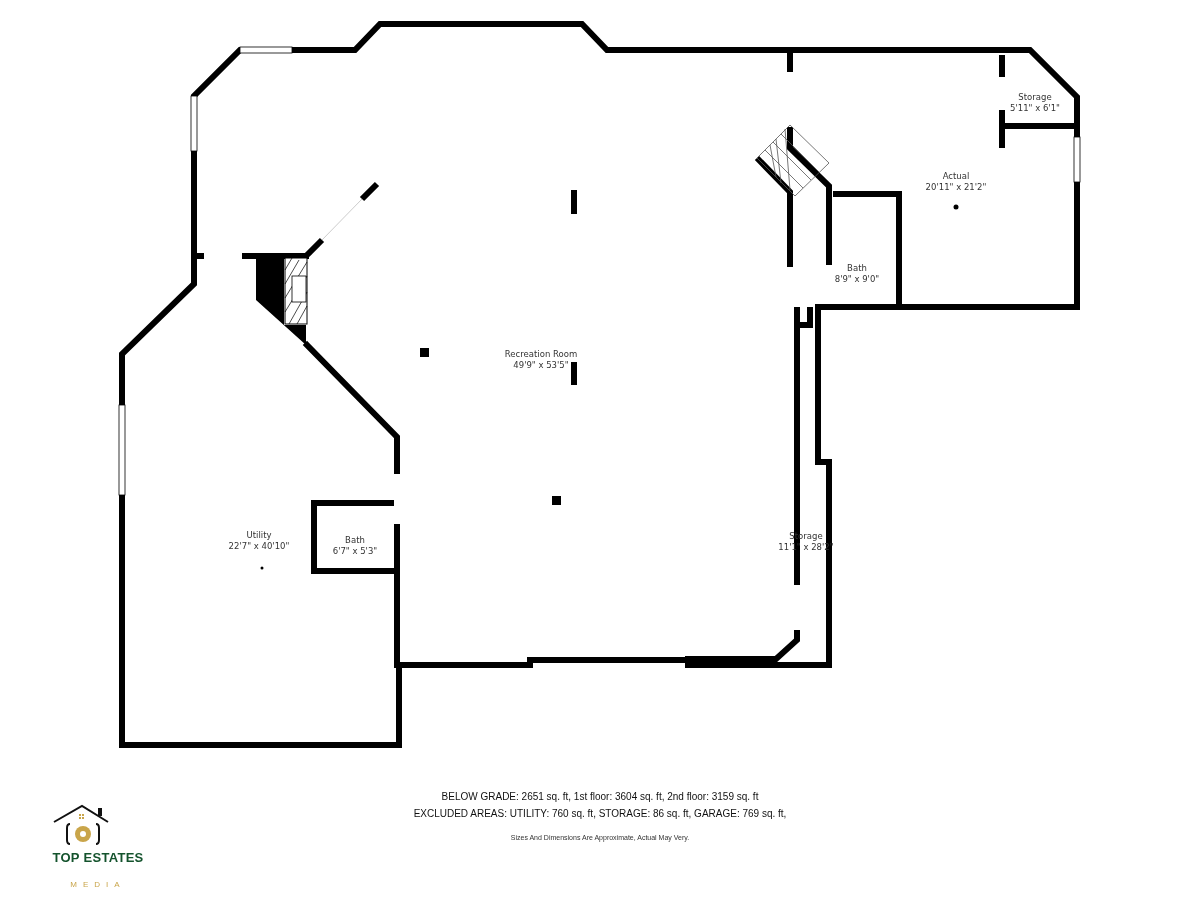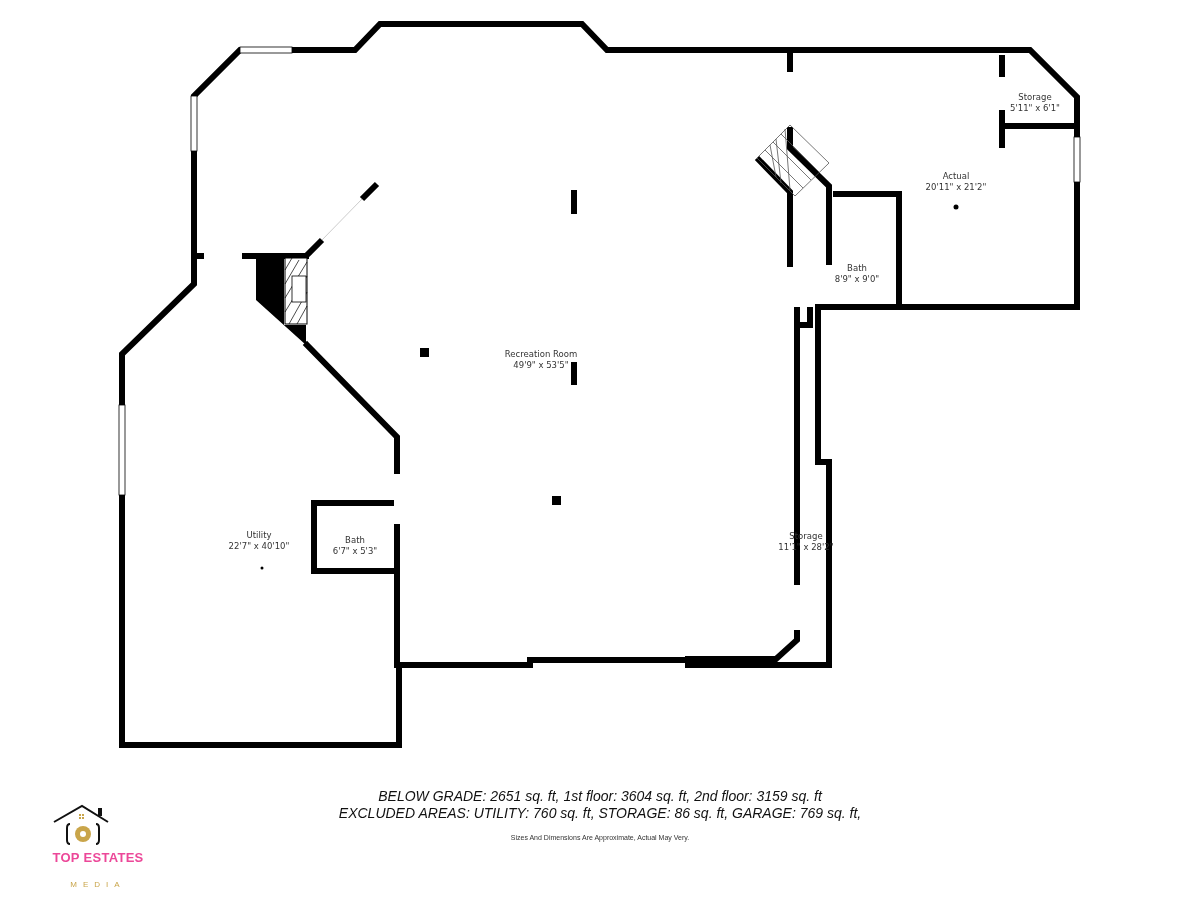--- a/index.html
+++ b/index.html
@@ -2,24 +2,24 @@
 <html><head>
 <meta charset="utf-8">
 <style>
   html,body{margin:0;padding:0;background:#ffffff;}
   body{width:1200px;height:900px;position:relative;overflow:hidden;font-family:"DejaVu Sans","Liberation Sans",sans-serif;}
   #plan{position:absolute;left:0;top:0;width:1200px;height:780px;}
   .room-label{position:absolute;text-align:center;font-size:8.5px;line-height:11px;color:#333;transform:translateX(-50%);white-space:nowrap;}
   .room-label .dim{display:block;}
   .footer{position:absolute;left:300px;width:600px;top:788px;text-align:center;color:#111;font-family:"Liberation Sans",sans-serif;}
   .footer .total{font-weight:bold;font-size:14px;line-height:18px;}
-  .footer .line{font-size:14px;line-height:17px;font-style:italic;}
+  .footer .line{font-size:10px;line-height:17px;}
   .footer .note{font-size:7px;margin-top:12px;color:#333;}
   .logo{position:absolute;left:48px;top:800px;width:100px;height:80px;text-align:center;}
-  .logo .brand{position:absolute;left:0;top:50px;width:100px;font-family:"Liberation Sans",sans-serif;font-weight:bold;font-size:13px;color:#ec4899;letter-spacing:0.3px;white-space:nowrap;}
+  .logo .brand{position:absolute;left:0;top:50px;width:100px;font-family:"Liberation Sans",sans-serif;font-weight:bold;font-size:13px;color:#14532d;letter-spacing:0.3px;white-space:nowrap;}
   .logo .sub{position:absolute;left:0;top:80px;width:100px;font-family:"Liberation Sans",sans-serif;font-size:8px;color:#c9a54a;letter-spacing:6px;}
 </style>
 </head>
 <body>
 
 <svg id="plan" viewBox="0 0 1200 780" xmlns="http://www.w3.org/2000/svg">
   <g fill="none" stroke="#000" stroke-width="6" stroke-linejoin="miter" stroke-linecap="square">
 
     <polyline points="194,256 194,96 240,50 355,50 380,24 582,24 607,50 1030,50 1077,97 1077,307 818,307 818,462 829,462 829,665 688,665 688,660"></polyline>
 

